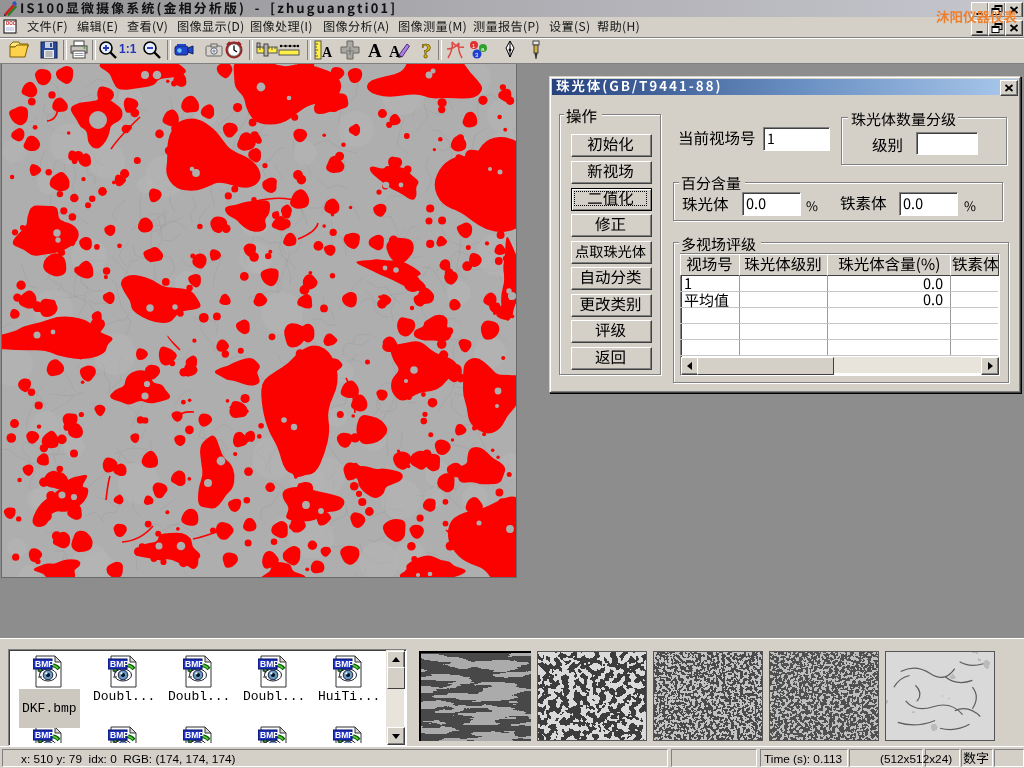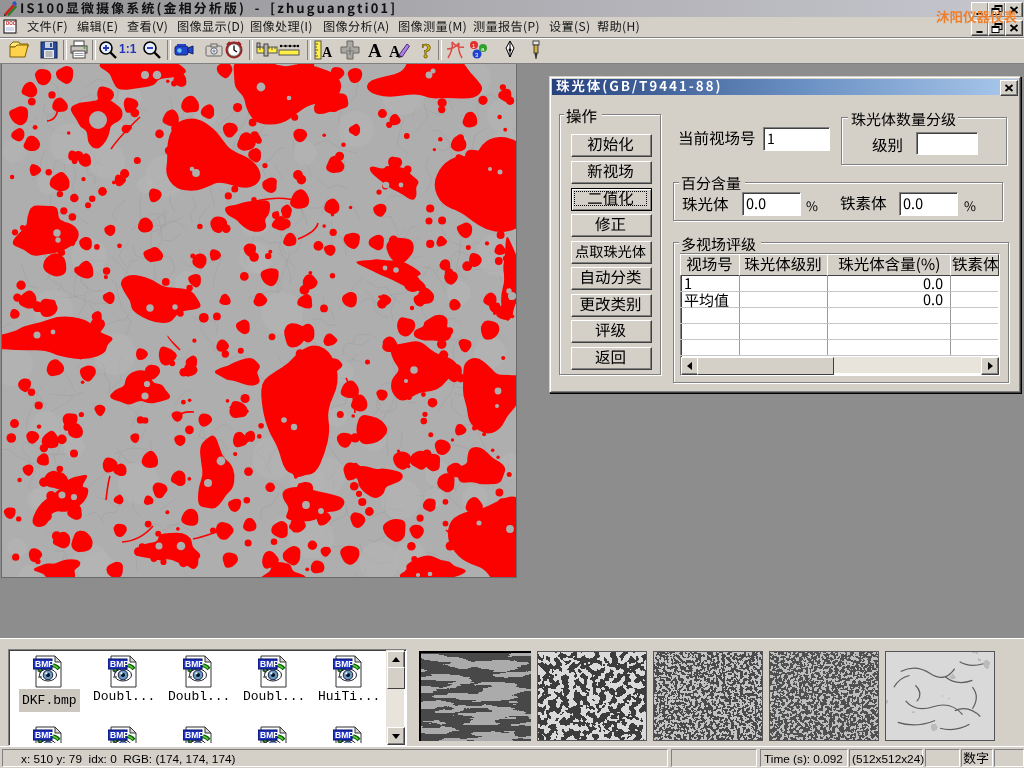--- a/index.html
+++ b/index.html
@@ -1199,21 +1199,21 @@
   </svg>
 <svg style="position:absolute;left:258px;top:726px" width="30" height="17" viewBox="0 0 30 17">
     <use href="#bmpico"></use>
   </svg>
 <svg style="position:absolute;left:333px;top:655px" width="30" height="33" viewBox="0 0 30 33">
     <use href="#bmpico"></use>
   </svg>
 <svg style="position:absolute;left:333px;top:726px" width="30" height="17" viewBox="0 0 30 17">
     <use href="#bmpico"></use>
   </svg>
-<div style="position:absolute;left:19px;top:689px;background:#ccc8c0;padding:4px 3px;font:13px 'Liberation Mono';color:#000">DKF.bmp</div>
+<div style="position:absolute;left:19px;top:689px;background:#ccc8c0;padding:12px 3px;font:13px 'Liberation Mono';color:#000">DKF.bmp</div>
 <div style="position:absolute;left:90px;top:689px;padding:0 3px;font:13px 'Liberation Mono';color:#000">Doubl...</div>
 <div style="position:absolute;left:165px;top:689px;padding:0 3px;font:13px 'Liberation Mono';color:#000">Doubl...</div>
 <div style="position:absolute;left:240px;top:689px;padding:0 3px;font:13px 'Liberation Mono';color:#000">Doubl...</div>
 <div style="position:absolute;left:315px;top:689px;padding:0 3px;font:13px 'Liberation Mono';color:#000">HuiTi...</div>
 <div id="lsb"></div>
 <div class="sbtn" style="left:387px;top:651px;width:16px;height:16px"><svg width="16" height="16">
       <path d="M4 10l4-5 4 5z"></path>
     </svg></div>
 <div class="sbtn" style="left:387px;top:727px;width:16px;height:16px"><svg width="16" height="16">
       <path d="M4 6l4 5 4-5z"></path>
@@ -1312,22 +1312,22 @@
   </div>
 <div id="sbar"></div>
 <div class="stxt" style="left:21px">x: 510 y: 79&nbsp;&nbsp;idx: 0&nbsp;&nbsp;RGB: (174, 174, 174)</div>
 <div class="sseg" style="left:2px;width:664px"></div>
 <div class="sseg" style="left:671px;width:84px"></div>
 <div class="sseg" style="left:760px;width:86px"></div>
 <div class="sseg" style="left:849px;width:72px"></div>
 <div class="sseg" style="left:925px;width:33px"></div>
 <div class="sseg" style="left:961px;width:30px"></div>
 <div class="sseg" style="left:994px;width:28px"></div>
-<div class="stxt" style="left:764px">Time (s): 0.092</div>
-<div class="stxt" style="left:852px">(512x512x24)</div>
+<div class="stxt" style="left:764px">Time (s): 0.113</div>
+<div class="stxt" style="left:880px">(512x512x24)</div>
 <svg id="textlayer" width="1024" height="768">
     <defs>
       <path id="g6587" d="M0.423 -0.823C0.453 -0.774 0.485 -0.707 0.497 -0.666L0.58 -0.693C0.566 -0.734 0.531 -0.799 0.501 -0.847ZM0.05 -0.664V-0.59H0.206C0.265 -0.438 0.344 -0.307 0.447 -0.2C0.337 -0.108 0.202 -0.04 0.036 0.007C0.051 0.025 0.075 0.06 0.083 0.078C0.25 0.024 0.389 -0.048 0.502 -0.146C0.615 -0.046 0.751 0.028 0.915 0.073C0.928 0.052 0.95 0.02 0.967 0.004C0.807 -0.036 0.671 -0.107 0.56 -0.201C0.661 -0.304 0.738 -0.432 0.796 -0.59H0.954V-0.664ZM0.504 -0.253C0.41 -0.348 0.336 -0.462 0.284 -0.59H0.711C0.661 -0.455 0.592 -0.344 0.504 -0.253Z"></path>
       <path id="g4ef6" d="M0.317 -0.341V-0.268H0.604V0.08H0.679V-0.268H0.953V-0.341H0.679V-0.562H0.909V-0.635H0.679V-0.828H0.604V-0.635H0.47C0.483 -0.68 0.494 -0.728 0.504 -0.775L0.432 -0.79C0.409 -0.659 0.367 -0.53 0.309 -0.447C0.327 -0.438 0.359 -0.42 0.373 -0.409C0.4 -0.451 0.425 -0.504 0.446 -0.562H0.604V-0.341ZM0.268 -0.836C0.214 -0.685 0.126 -0.535 0.032 -0.437C0.045 -0.42 0.067 -0.381 0.075 -0.363C0.107 -0.397 0.137 -0.437 0.167 -0.48V0.078H0.239V-0.597C0.277 -0.667 0.311 -0.741 0.339 -0.815Z"></path>
       <path id="g28" d="M0.239 0.196 0.295 0.171C0.209 0.029 0.168 -0.141 0.168 -0.311C0.168 -0.48 0.209 -0.649 0.295 -0.792L0.239 -0.818C0.147 -0.668 0.092 -0.507 0.092 -0.311C0.092 -0.114 0.147 0.047 0.239 0.196Z"></path>
       <path id="g46" d="M0.101 0H0.193V-0.329H0.473V-0.407H0.193V-0.655H0.523V-0.733H0.101Z"></path>
       <path id="g29" d="M0.099 0.196C0.191 0.047 0.246 -0.114 0.246 -0.311C0.246 -0.507 0.191 -0.668 0.099 -0.818L0.042 -0.792C0.128 -0.649 0.171 -0.48 0.171 -0.311C0.171 -0.141 0.128 0.029 0.042 0.171Z"></path>
       <path id="g7f16" d="M0.04 -0.054 0.058 0.015C0.14 -0.018 0.245 -0.061 0.346 -0.103L0.332 -0.163C0.223 -0.121 0.114 -0.079 0.04 -0.054ZM0.061 -0.423C0.075 -0.43 0.098 -0.435 0.205 -0.45C0.167 -0.386 0.132 -0.335 0.116 -0.316C0.087 -0.278 0.066 -0.252 0.045 -0.248C0.053 -0.23 0.064 -0.196 0.068 -0.182C0.087 -0.194 0.118 -0.204 0.339 -0.255C0.336 -0.271 0.333 -0.298 0.334 -0.317L0.167 -0.282C0.238 -0.374 0.307 -0.486 0.364 -0.597L0.303 -0.632C0.286 -0.593 0.265 -0.554 0.245 -0.517L0.133 -0.505C0.19 -0.593 0.246 -0.706 0.287 -0.815L0.215 -0.84C0.179 -0.719 0.112 -0.587 0.091 -0.554C0.071 -0.52 0.055 -0.496 0.038 -0.491C0.046 -0.473 0.057 -0.438 0.061 -0.423ZM0.624 -0.35V-0.202H0.541V-0.35ZM0.675 -0.35H0.746V-0.202H0.675ZM0.481 -0.412V0.072H0.541V-0.143H0.624V0.047H0.675V-0.143H0.746V0.046H0.797V-0.143H0.871V0.007C0.871 0.014 0.868 0.016 0.861 0.017C0.854 0.017 0.836 0.017 0.814 0.016C0.822 0.032 0.829 0.056 0.831 0.073C0.867 0.073 0.89 0.071 0.908 0.062C0.926 0.052 0.93 0.035 0.93 0.008V-0.413L0.871 -0.412ZM0.797 -0.35H0.871V-0.202H0.797ZM0.605 -0.826C0.621 -0.798 0.637 -0.762 0.648 -0.732H0.414V-0.515C0.414 -0.361 0.405 -0.139 0.314 0.021C0.329 0.028 0.36 0.05 0.372 0.063C0.465 -0.099 0.482 -0.335 0.483 -0.498H0.92V-0.732H0.729C0.717 -0.765 0.697 -0.811 0.675 -0.846ZM0.483 -0.668H0.85V-0.561H0.483Z"></path>
       <path id="g8f91" d="M0.551 -0.751H0.819V-0.65H0.551ZM0.482 -0.808V-0.594H0.892V-0.808ZM0.081 -0.332C0.089 -0.34 0.119 -0.346 0.153 -0.346H0.244V-0.202L0.04 -0.167L0.056 -0.094L0.244 -0.132V0.076H0.313V-0.146L0.427 -0.169L0.423 -0.234L0.313 -0.214V-0.346H0.405V-0.414H0.313V-0.568H0.244V-0.414H0.148C0.176 -0.483 0.204 -0.565 0.228 -0.65H0.412V-0.722H0.247C0.255 -0.756 0.263 -0.791 0.269 -0.825L0.196 -0.84C0.191 -0.801 0.183 -0.761 0.174 -0.722H0.047V-0.65H0.157C0.136 -0.57 0.115 -0.504 0.105 -0.479C0.088 -0.435 0.075 -0.403 0.058 -0.398C0.066 -0.38 0.077 -0.346 0.081 -0.332ZM0.815 -0.472V-0.386H0.56V-0.472ZM0.4 -0.076 0.412 -0.008 0.815 -0.04V0.08H0.885V-0.046L0.959 -0.052L0.96 -0.115L0.885 -0.11V-0.472H0.953V-0.535H0.423V-0.472H0.491V-0.082ZM0.815 -0.329V-0.242H0.56V-0.329ZM0.815 -0.185V-0.105L0.56 -0.086V-0.185Z"></path>
       <path id="g45" d="M0.101 0H0.534V-0.079H0.193V-0.346H0.471V-0.425H0.193V-0.655H0.523V-0.733H0.101Z"></path>

